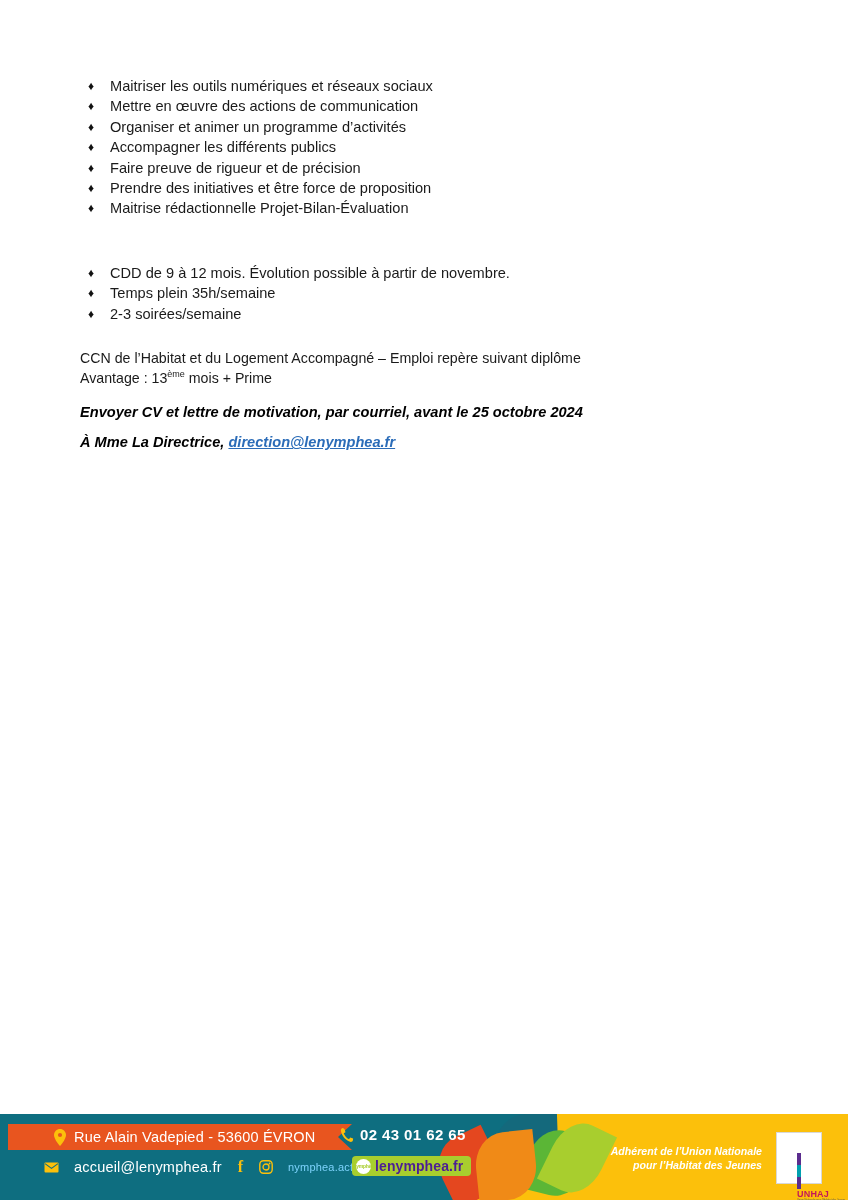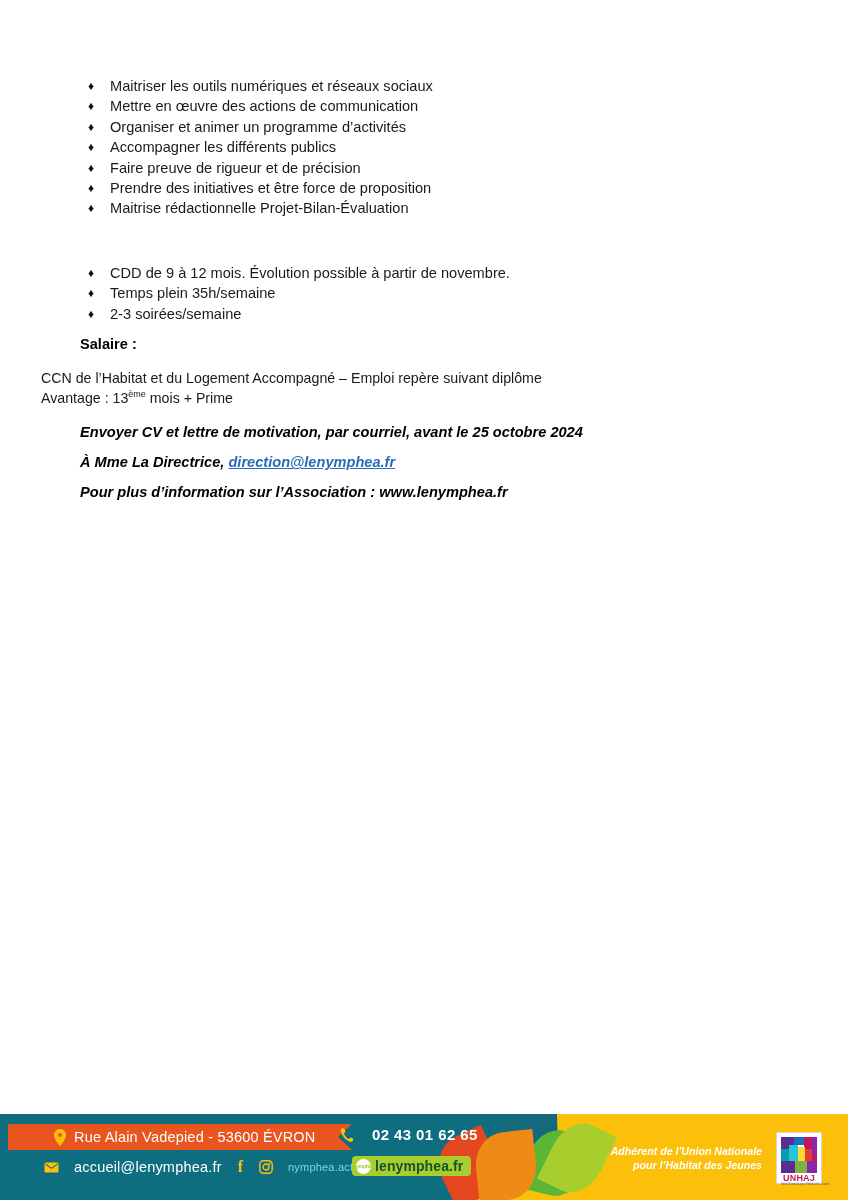--- a/index.html
+++ b/index.html
@@ -56,21 +56,21 @@
     line-height: 20px;
     font-weight: bold;
     color: #000;
     margin-left: 80px;
   }
 
   .para {
     font-size: 14.2px;
     line-height: 20px;
     color: #1a1a1a;
-    margin-left: 41px;
+    margin-left: 80px;
     white-space: nowrap;
   }
   .para sup {
     font-size: 9px;
     vertical-align: super;
     line-height: 0;
   }
 
   .para-bold {
     font-size: 14.6px;
@@ -173,21 +173,20 @@
     align-items: center;
     gap: 6px;
   }
   .phone-icon { width: 14px; height: 16px; }
   .phone-num {
     font-size: 15px;
     font-weight: bold;
     color: #ffffff;
     letter-spacing: 0.4px;
     white-space: nowrap;
-    margin-left: 12px;
   }
 
   .contact-row {
     position: absolute;
     left: 44px;
     top: 44px;
     display: flex;
     align-items: center;
     gap: 15px;
     white-space: nowrap;
@@ -235,21 +234,21 @@
   }
   .pill-logo span {
     font-size: 5px;
     font-weight: bold;
     color: #a8ce2e;
     letter-spacing: -0.3px;
   }
   .pill-text {
     font-size: 14px;
     font-weight: bold;
-    color: #14532d;
+    color: #4c1d95;
     white-space: nowrap;
     letter-spacing: 0.1px;
   }
 
   .adherent {
     position: absolute;
     left: 578px;
     top: 30px;
     width: 184px;
     text-align: right;
@@ -261,21 +260,21 @@
   }
 
   .unhaj {
     position: absolute;
     left: 776px;
     top: 18px;
     width: 46px;
     height: 52px;
     background: #ffffff;
     border: 1px solid #d8d8d8;
-    padding: 4px;
+    padding: 20px;
     box-sizing: border-box;
   }
   .unhaj-blocks {
     position: relative;
     width: 100%;
     height: 36px;
     overflow: hidden;
   }
   .ub { position: absolute; }
   .unhaj-word {
@@ -315,38 +314,36 @@
   <div class="gap-c"></div>
 
   <ul class="bullets">
     <li><span class="dia">♦</span><span>CDD de 9 à 12 mois. Évolution possible à partir de novembre.</span></li>
     <li><span class="dia">♦</span><span>Temps plein 35h/semaine</span></li>
     <li><span class="dia">♦</span><span>2-3 soirées/semaine</span></li>
   </ul>
 
   <div class="sp10"></div>
 
-  <div class="sec-head">Salaire :</div>
 
   <div class="sp14"></div>
 
   <div class="para">CCN de l’Habitat et du Logement Accompagné – Emploi repère suivant diplôme</div>
   <div class="para"><span>Avantage : 13</span><sup>ème</sup><span> mois + Prime</span></div>
 
   <div class="sp14"></div>
 
   <div class="para-bold">Envoyer CV et lettre de motivation, par courriel, avant le 25 octobre 2024</div>
 
   <div class="sp10"></div>
 
   <div class="para-bold"><span>À Mme La Directrice, </span><a class="maillink" href="#">direction@lenymphea.fr</a></div>
 
   <div class="sp10"></div>
 
-  <div class="para-bold">Pour plus d’information sur l’Association : www.lenymphea.fr</div>
 
 </div>
 
 <div class="footer">
 
   <div class="yellow-panel"></div>
 
   <svg class="stem" viewBox="0 0 120 86">
     <path d="M 96 2 C 70 12, 52 28, 44 46" stroke="#a8ce2e" stroke-width="2.2" fill="none"></path>
   </svg>

